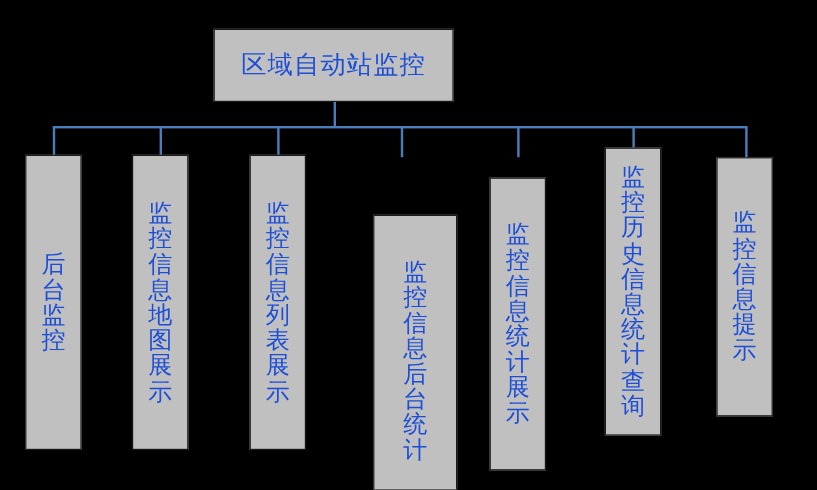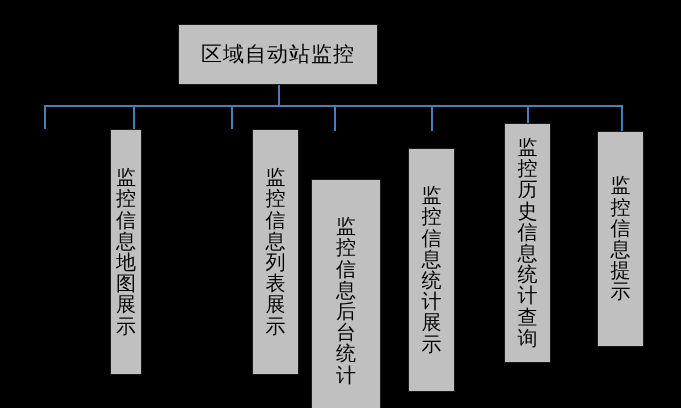--- a/index.html
+++ b/index.html
@@ -17,21 +17,21 @@
     position: relative;
     width: 681px;
     height: 408px;
     background: #000000;
   }
   .node {
     position: absolute;
     box-sizing: border-box;
     background: #c0c0c0;
     border: 1px solid #1a1a1a;
-    color: #000000;
+    color: #1d4ed8;
     display: flex;
     align-items: center;
     justify-content: center;
     overflow: visible;
   }
   .node-root {
     font-size: 21px;
     letter-spacing: 1px;
     line-height: 1;
   }
@@ -67,26 +67,29 @@
   <div class="connector conn-h" style="left:44px; top:105px; width:578px;"></div>
 
   <div class="connector conn-v" style="left:44px; top:105px; height:24px;"></div>
   <div class="connector conn-v" style="left:133px; top:105px; height:24px;"></div>
   <div class="connector conn-v" style="left:231px; top:105px; height:24px;"></div>
   <div class="connector conn-v" style="left:334px; top:105px; height:26px;"></div>
   <div class="connector conn-v" style="left:431px; top:105px; height:26px;"></div>
   <div class="connector conn-v" style="left:527px; top:105px; height:18px;"></div>
   <div class="connector conn-v" style="left:621px; top:105px; height:26px;"></div>
 
+  <div class="node node-leaf" style="left:21px; top:129px; width:47px; height:246px;">
+    <span class="vlabel">后台监控</span>
+  </div>
 
-  <div class="node node-leaf" style="left:110px; top:129px; width:32px; height:246px;">
+  <div class="node node-leaf" style="left:110px; top:129px; width:47px; height:246px;">
     <span class="vlabel">监控信息地图展示</span>
   </div>
 
-  <div class="node node-leaf" style="left:208px; top:129px; width:47px; height:246px;margin-left:44px;">
+  <div class="node node-leaf" style="left:208px; top:129px; width:47px; height:246px;">
     <span class="vlabel">监控信息列表展示</span>
   </div>
 
   <div class="node node-leaf" style="left:311px; top:131px; width:70px; height:244px;margin-top:48px;">
     <span class="vlabel">监控信息后台统计</span>
   </div>
 
   <div class="node node-leaf" style="left:408px; top:148px; width:47px; height:244px;">
     <span class="vlabel">监控信息统计展示</span>
   </div>

